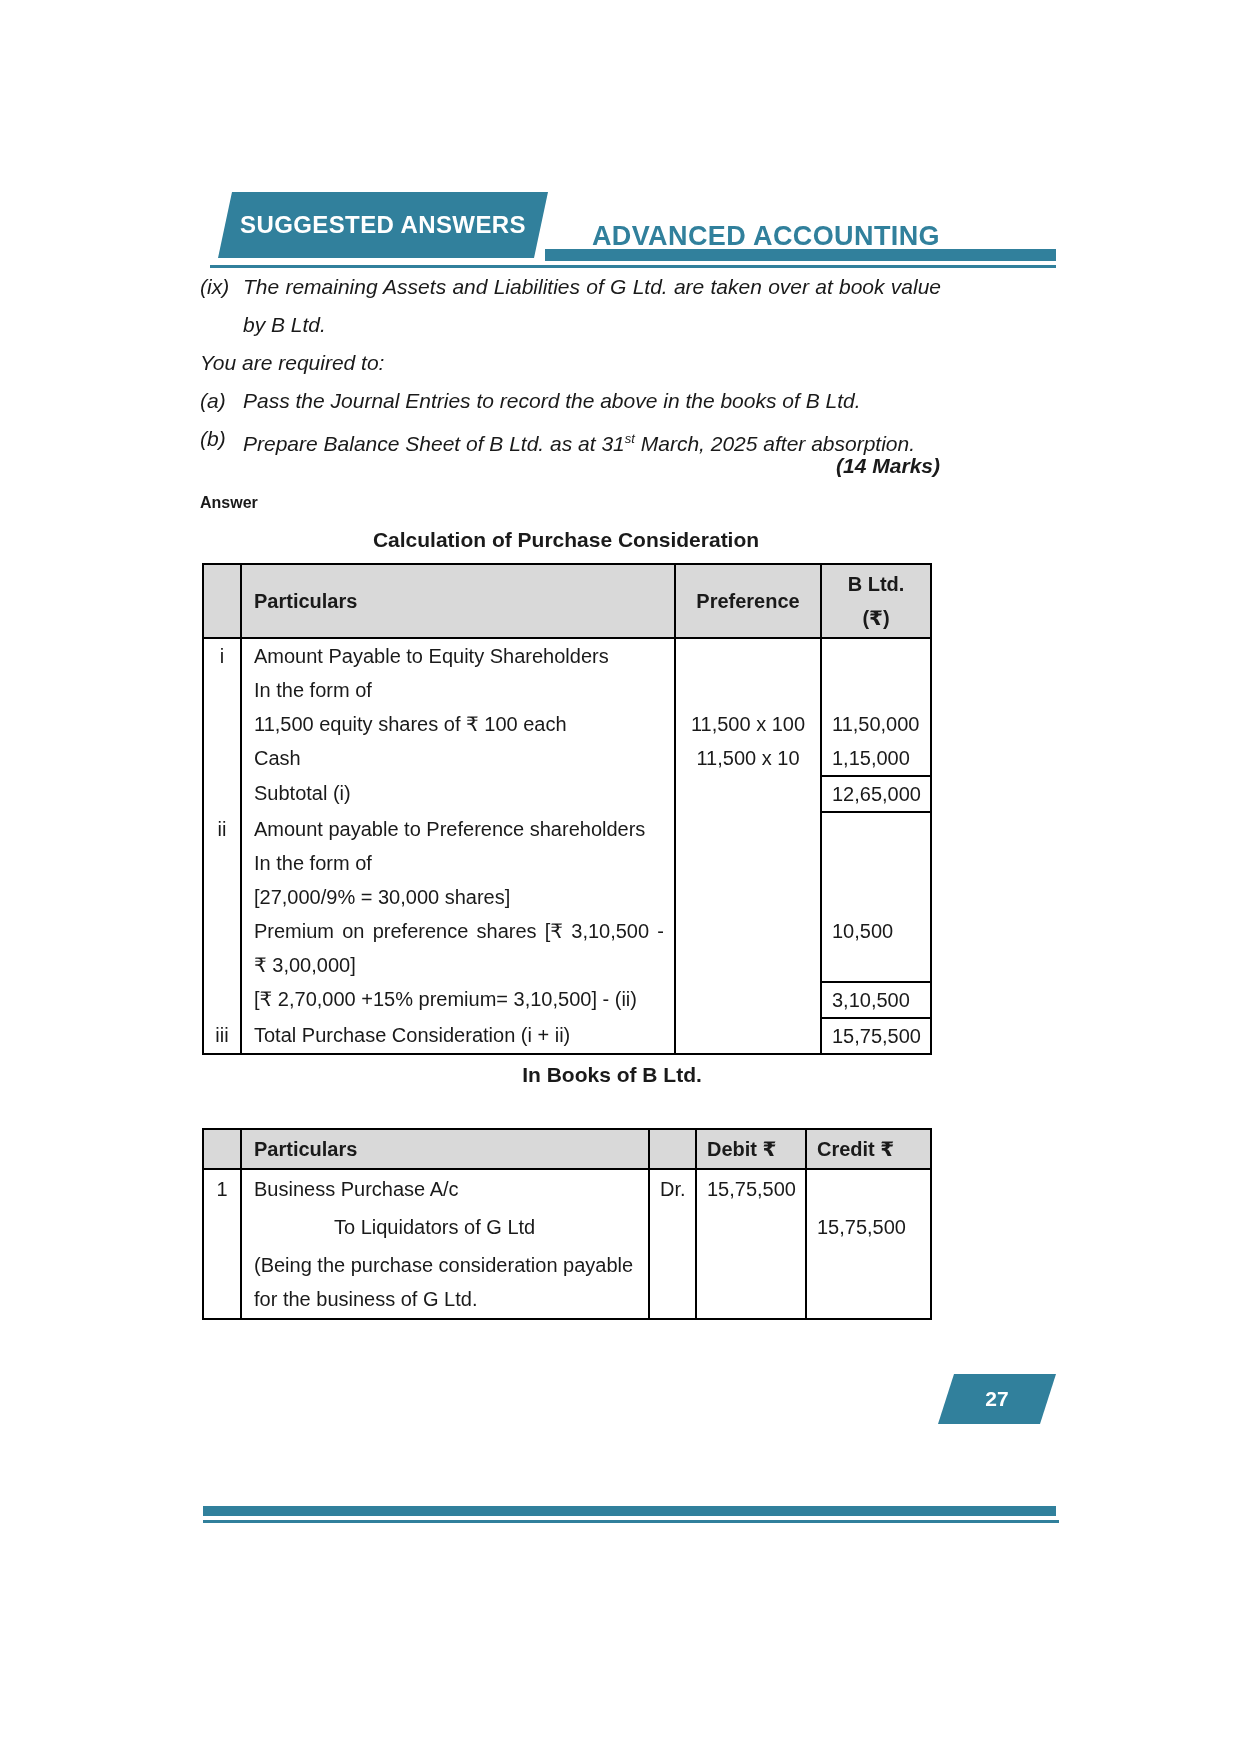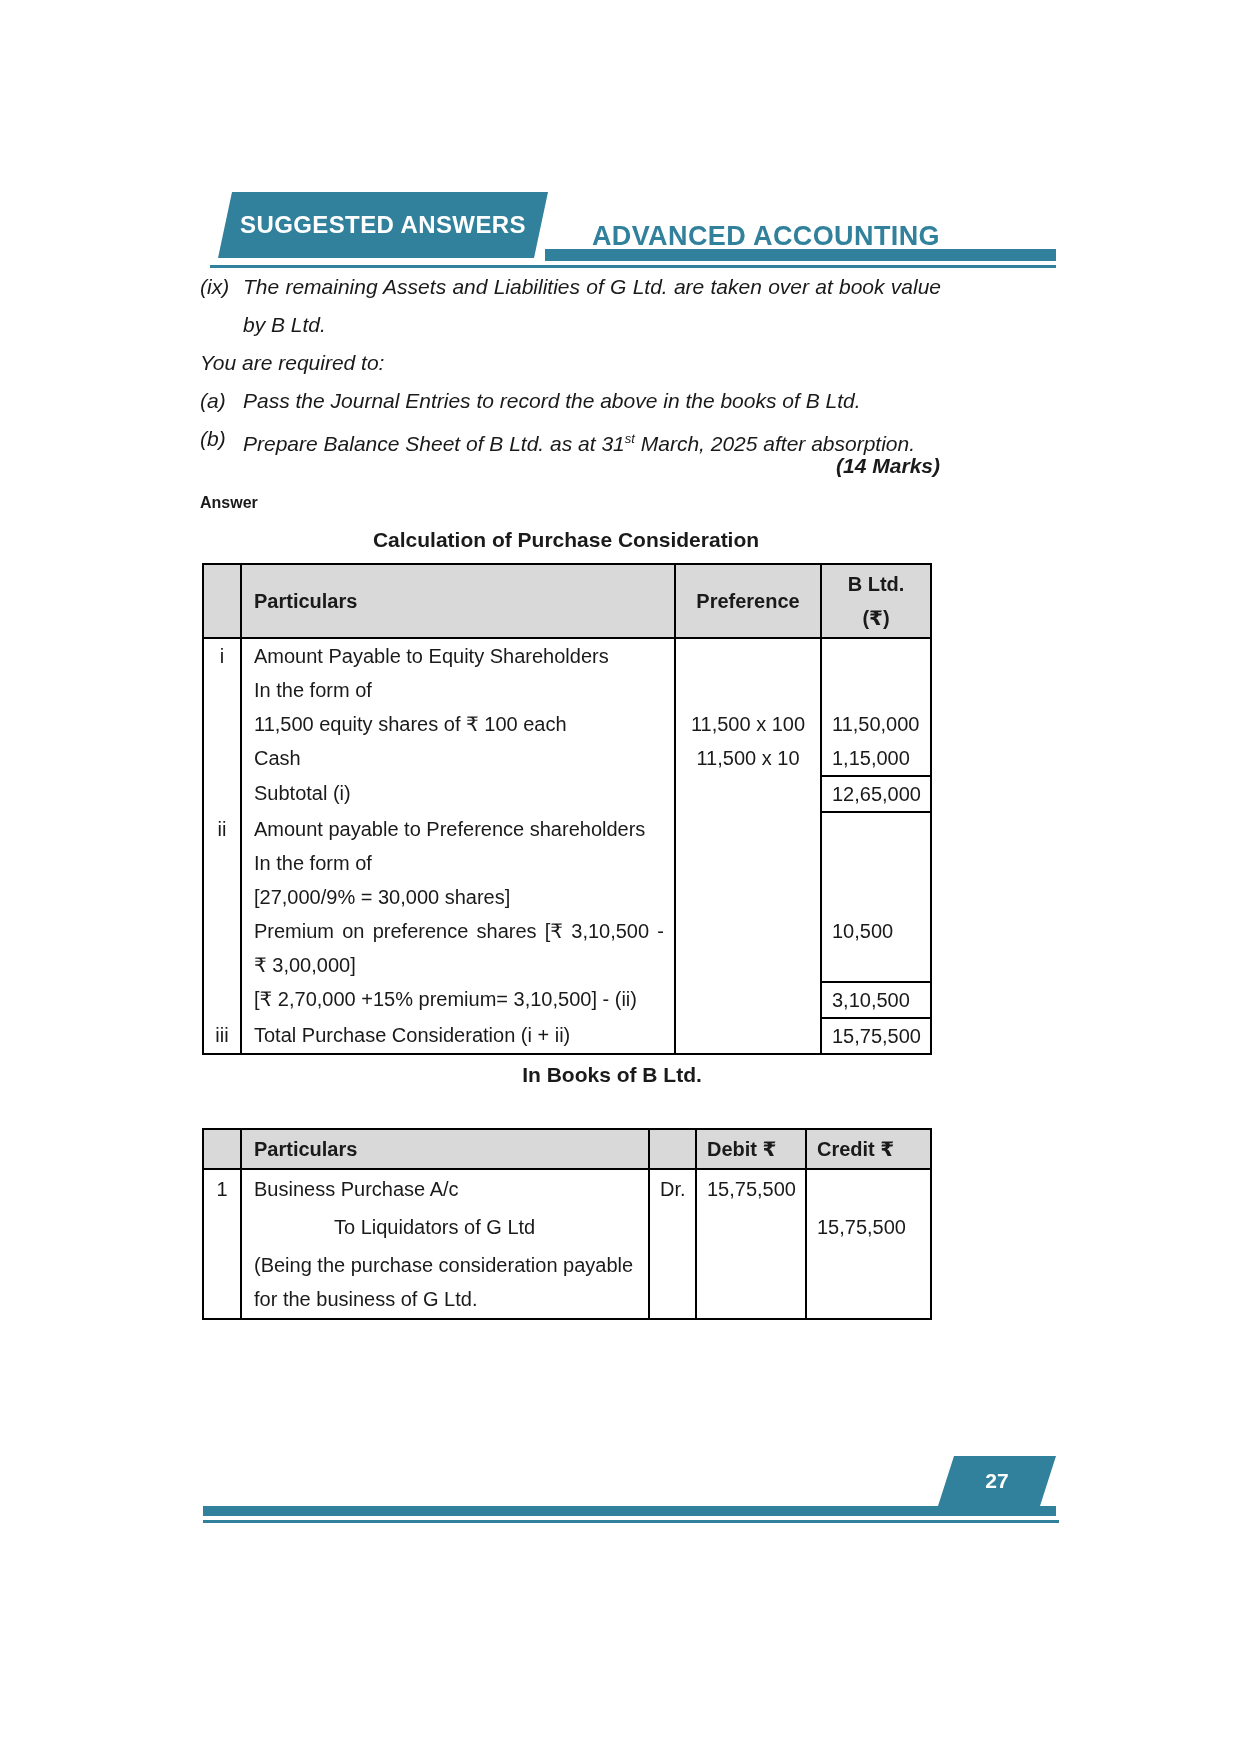--- a/index.html
+++ b/index.html
@@ -48,21 +48,21 @@
   .indent { padding-left:92px; }
   .t-line { border-top:2px solid #000; }
   .b-line { border-bottom:2px solid #000; }
   .tbl2 td { padding-top:2px; padding-bottom:2px; }
 
   .mid-head { position:absolute; left:202px; width:820px; text-align:center; font-weight:bold; font-size:21px; }
   .mh1 { top:1063px; }
   .mh2 { top:1097px;margin-top:32px; }
 
   
-  .page-num { position:absolute; left:938px; top:1456px; width:118px; height:50px;
+  .page-num { position:absolute; left:938px; top:1374px; width:118px; height:50px;
               background:var(--teal);
               clip-path:polygon(16px 0, 100% 0, calc(100% - 16px) 100%, 0 100%);
               display:flex; align-items:center; justify-content:center;
               color:#fff; font-weight:bold; font-size:21px; }
   .footer-bar  { position:absolute; left:203px; top:1506px; width:853px; height:10px; background:var(--teal); }
   .footer-line { position:absolute; left:203px; top:1520px; width:856px; height:3px; background:var(--teal); }
 </style>
 </head>
 <body>
 

